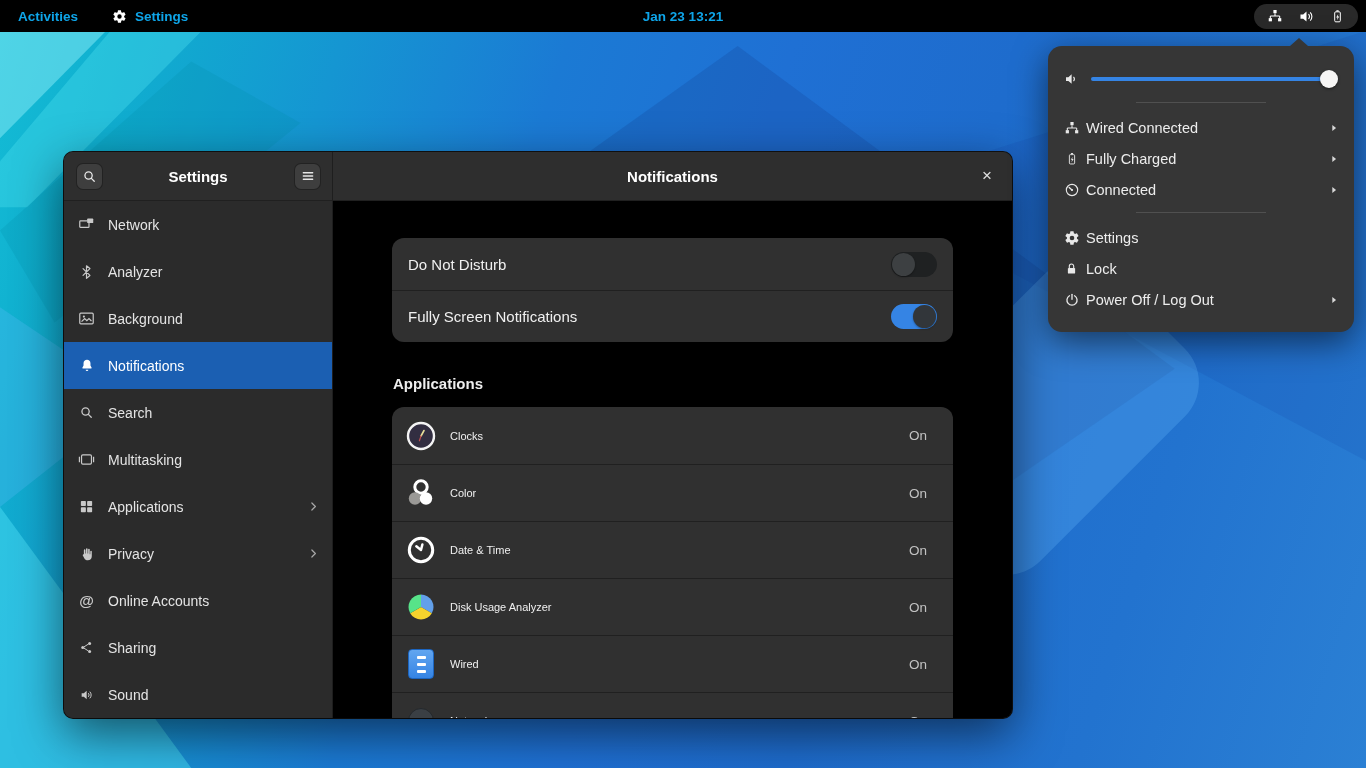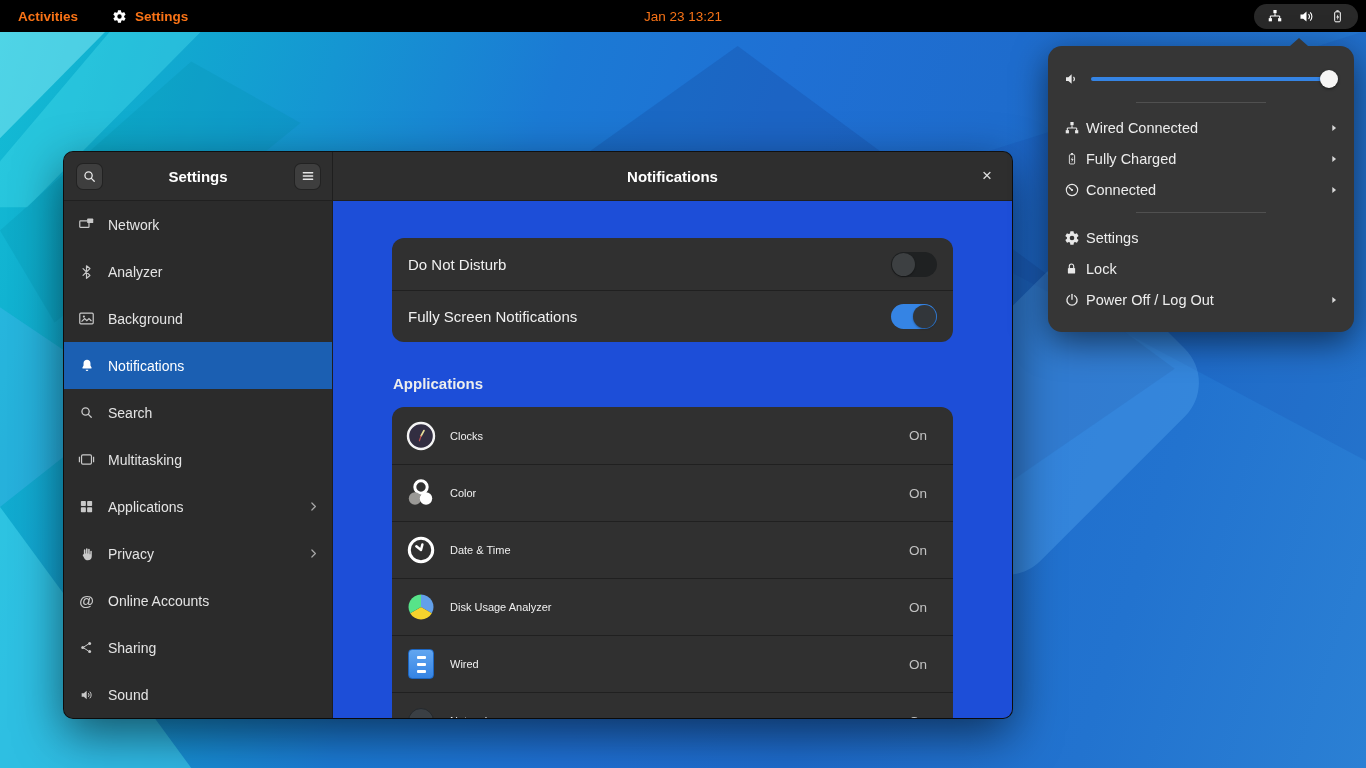--- a/index.html
+++ b/index.html
@@ -16,25 +16,25 @@
   .wp3 { background:rgba(0,140,170,.22); clip-path:polygon(0 30%,14% 8%,22% 16%,4% 42%); }
   .wp4 { background:rgba(16,48,130,.18); clip-path:polygon(54% 6%,86% 48%,55% 86%,24% 44%); }
   .wp5 { background:rgba(18,66,168,.16); clip-path:polygon(100% 4%,100% 60%,63% 25%); }
   .wp6 { background:rgba(70,215,240,.55); clip-path:polygon(0 66%,14% 100%,0 100%); }
   .wp7 { background:rgba(90,190,250,.30); clip-path:polygon(0 40%,10% 52%,0 66%); }
   .wp8 { position:absolute; left:942px; top:268px; width:200px; height:300px;
          background:rgba(95,180,250,.30); border-radius:48px; transform:rotate(45deg); }
 
   
   .topbar { position:absolute; top:0; left:0; right:0; height:32px; background:#000;
-            display:flex; align-items:center; color:#f97316; z-index:20; }
+            display:flex; align-items:center; color:#0ea5e9; z-index:20; }
   .tb-left { display:flex; align-items:center; gap:34px; padding-left:18px; }
   .tb-activities { font-size:13.5px; font-weight:700; }
   .tb-app { display:flex; align-items:center; gap:8px; font-size:13.5px; font-weight:700; }
-  .tb-clock { position:absolute; left:50%; transform:translateX(-50%); font-size:13.5px; font-weight:400;text-align:right; }
+  .tb-clock { position:absolute; left:50%; transform:translateX(-50%); font-size:13.5px; font-weight:700;text-align:right; }
   .tb-tray { position:absolute; right:8px; top:3.5px; height:25px; border-radius:13px;
              background:rgba(255,255,255,.16); display:flex; align-items:center; gap:15px; padding:0 13px; }
   .tb-tray svg { display:block; }
 
   
   .sysmenu { position:absolute; top:46px; right:12px; width:306px; z-index:30;
              background:#363636; border-radius:14px; padding:17px 0 17px 0;
              box-shadow:0 10px 34px rgba(0,0,0,.55); color:#ededed; }
   .sysmenu .notch { position:absolute; top:-8px; right:46px; width:0; height:0;
              border-left:9px solid transparent; border-right:9px solid transparent; border-bottom:8px solid #363636; }
@@ -70,21 +70,21 @@
   .sb-item.selected .ico { color:#fff; }
   .sb-item .lbl { flex:1; }
   .sb-chev { color:#a8a8a8; display:flex; }
 
   .mainpanel { flex:1; display:flex; flex-direction:column; }
   .mp-header { height:49px; background:#2e2e2e; border-bottom:1px solid #202020;
                position:relative; display:flex; align-items:center; justify-content:center; }
   .mp-title { font-size:15px; font-weight:700; color:#fff; }
   .close-btn { position:absolute; right:14px; top:0; bottom:0; display:flex; align-items:center;
                font-size:17px; color:#e0e0e0; cursor:pointer; padding:0 6px; }
-  .content { flex:1; background:#1d4ed8; position:relative; overflow:hidden; }
+  .content { flex:1; background:#000000; position:relative; overflow:hidden; }
 
   .card { position:absolute; left:59px; right:59px; background:#303030; border-radius:12px; overflow:hidden; }
   .card-toggles { top:37px; }
   .t-row { height:52px; display:flex; align-items:center; padding:0 16px; }
   .t-row + .t-row { border-top:1px solid rgba(0,0,0,.32); }
   .t-row .lbl { flex:1; font-size:15px; color:#f0f0f0; }
 
   .switch { width:46px; height:25px; border-radius:13px; position:relative; cursor:pointer; flex:none; }
   .switch.off { background:#1f2122; }
   .switch.off .knob { left:1px; background:#3d4042; }

